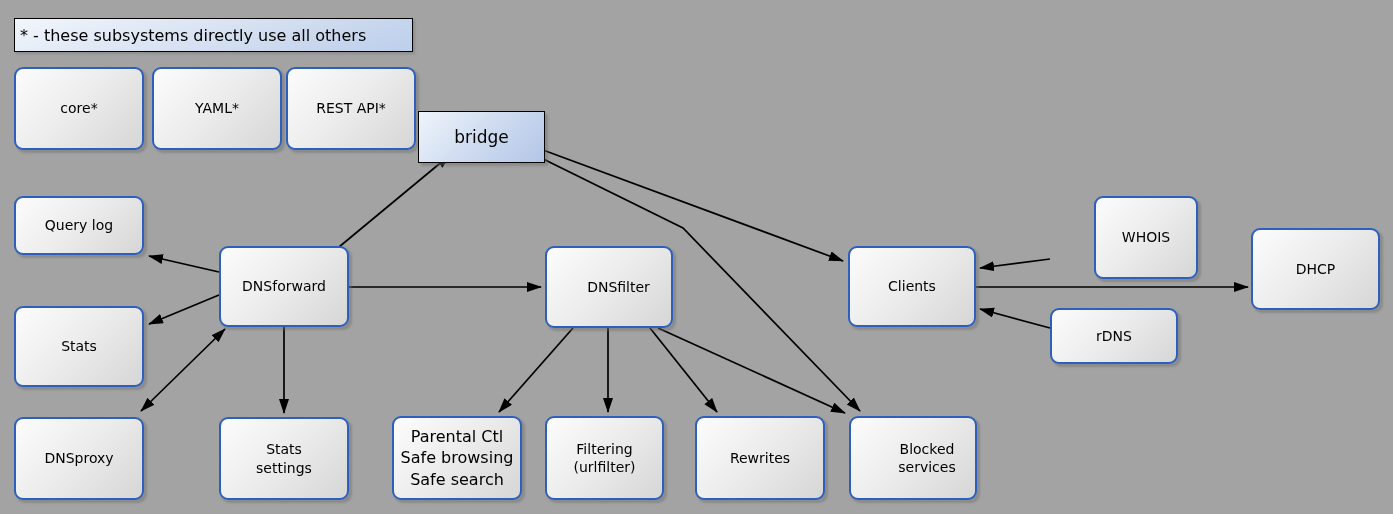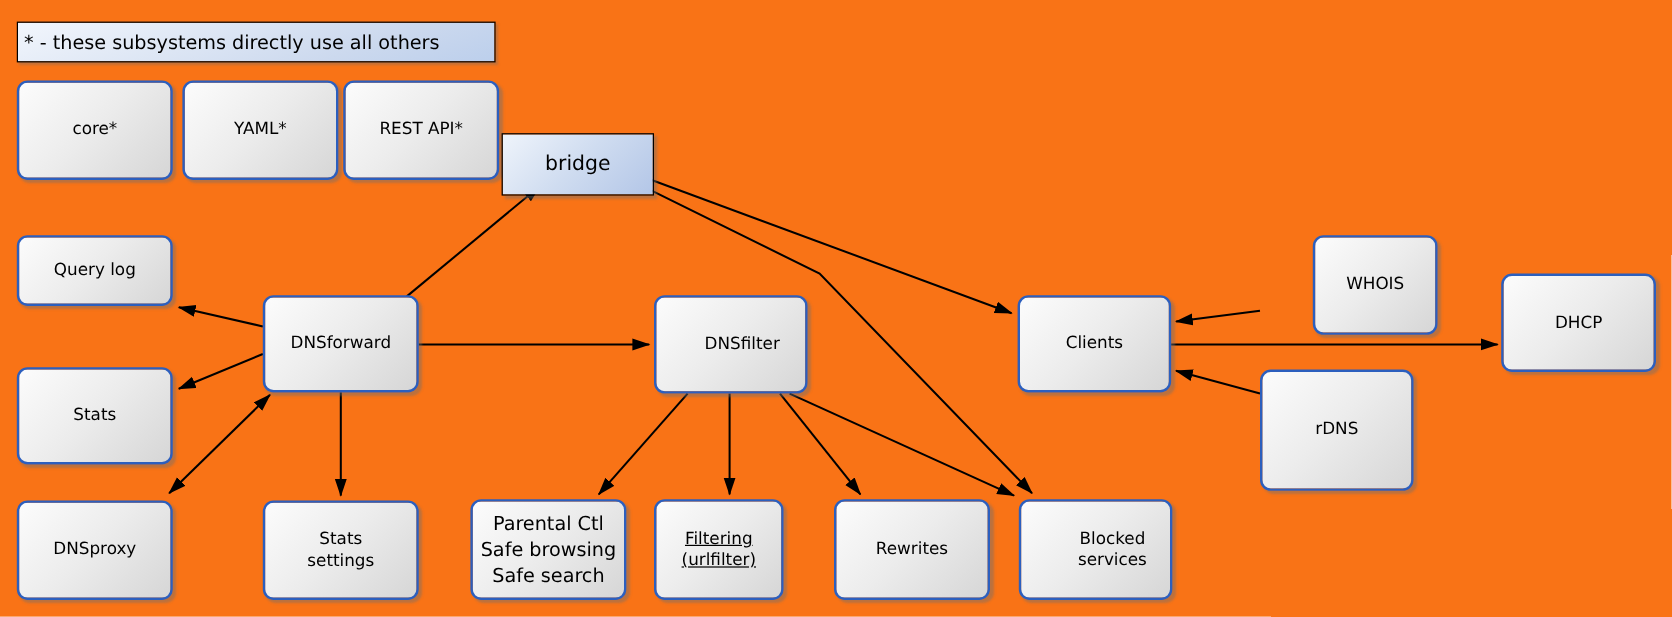--- a/index.html
+++ b/index.html
@@ -1,19 +1,19 @@
 <!DOCTYPE html>
 <html><head>
 <meta charset="utf-8">
 <style>
   html,body{margin:0;padding:0;background:#ffffff;}
   .canvas{
     position:relative;
     width:1393px;height:514px;
-    background:#f97316;
+    background:#a3a3a3;
     font-family:"DejaVu Sans","Liberation Sans",sans-serif;
     color:#000;
     overflow:hidden;
   }
   .edges{position:absolute;left:0;top:0;width:1393px;height:514px;}
   .node{
     position:absolute;
     box-sizing:border-box;
     display:flex;align-items:center;justify-content:center;
     text-align:center;
@@ -45,26 +45,26 @@
   .n-yaml{left:152px;top:67px;width:130px;height:83px;}
   .n-rest{left:286px;top:67px;width:130px;height:83px;}
   .n-bridge{left:418px;top:111px;width:127px;height:52px;font-size:17px;}
   .n-querylog{left:14px;top:196px;width:130px;height:59px;}
   .n-stats{left:14px;top:306px;width:130px;height:81px;}
   .n-dnsproxy{left:14px;top:417px;width:130px;height:83px;}
   .n-dnsforward{left:219px;top:246px;width:130px;height:81px;}
   .n-access{left:219px;top:417px;width:130px;height:83px;}
   .n-dnsfilter{left:545px;top:246px;width:128px;height:82px;padding-left:19px;}
   .n-parental{left:392px;top:416px;width:130px;height:84px;font-size:16px;}
-  .n-filtering{left:545px;top:416px;width:108px;height:84px;text-decoration:underline;}
+  .n-filtering{left:545px;top:416px;width:119px;height:84px;}
   .n-rewrites{left:695px;top:416px;width:130px;height:84px;}
   .n-blocked{left:849px;top:416px;width:128px;height:84px;padding-left:28px;}
   .n-clients{left:848px;top:246px;width:128px;height:81px;}
   .n-whois{left:1050px;top:196px;width:104px;height:83px;margin-left:44px;}
-  .n-rdns{left:1050px;top:308px;width:128px;height:101px;}
+  .n-rdns{left:1050px;top:308px;width:128px;height:56px;}
   .n-dhcp{left:1251px;top:228px;width:129px;height:82px;}
 </style>
 </head>
 <body>
 
 <div class="canvas">
 
   <svg class="edges" viewBox="0 0 1393 514" xmlns="http://www.w3.org/2000/svg">
     <defs>
       <marker id="arr" markerUnits="userSpaceOnUse" markerWidth="17" markerHeight="12" refX="14" refY="5" orient="auto">

